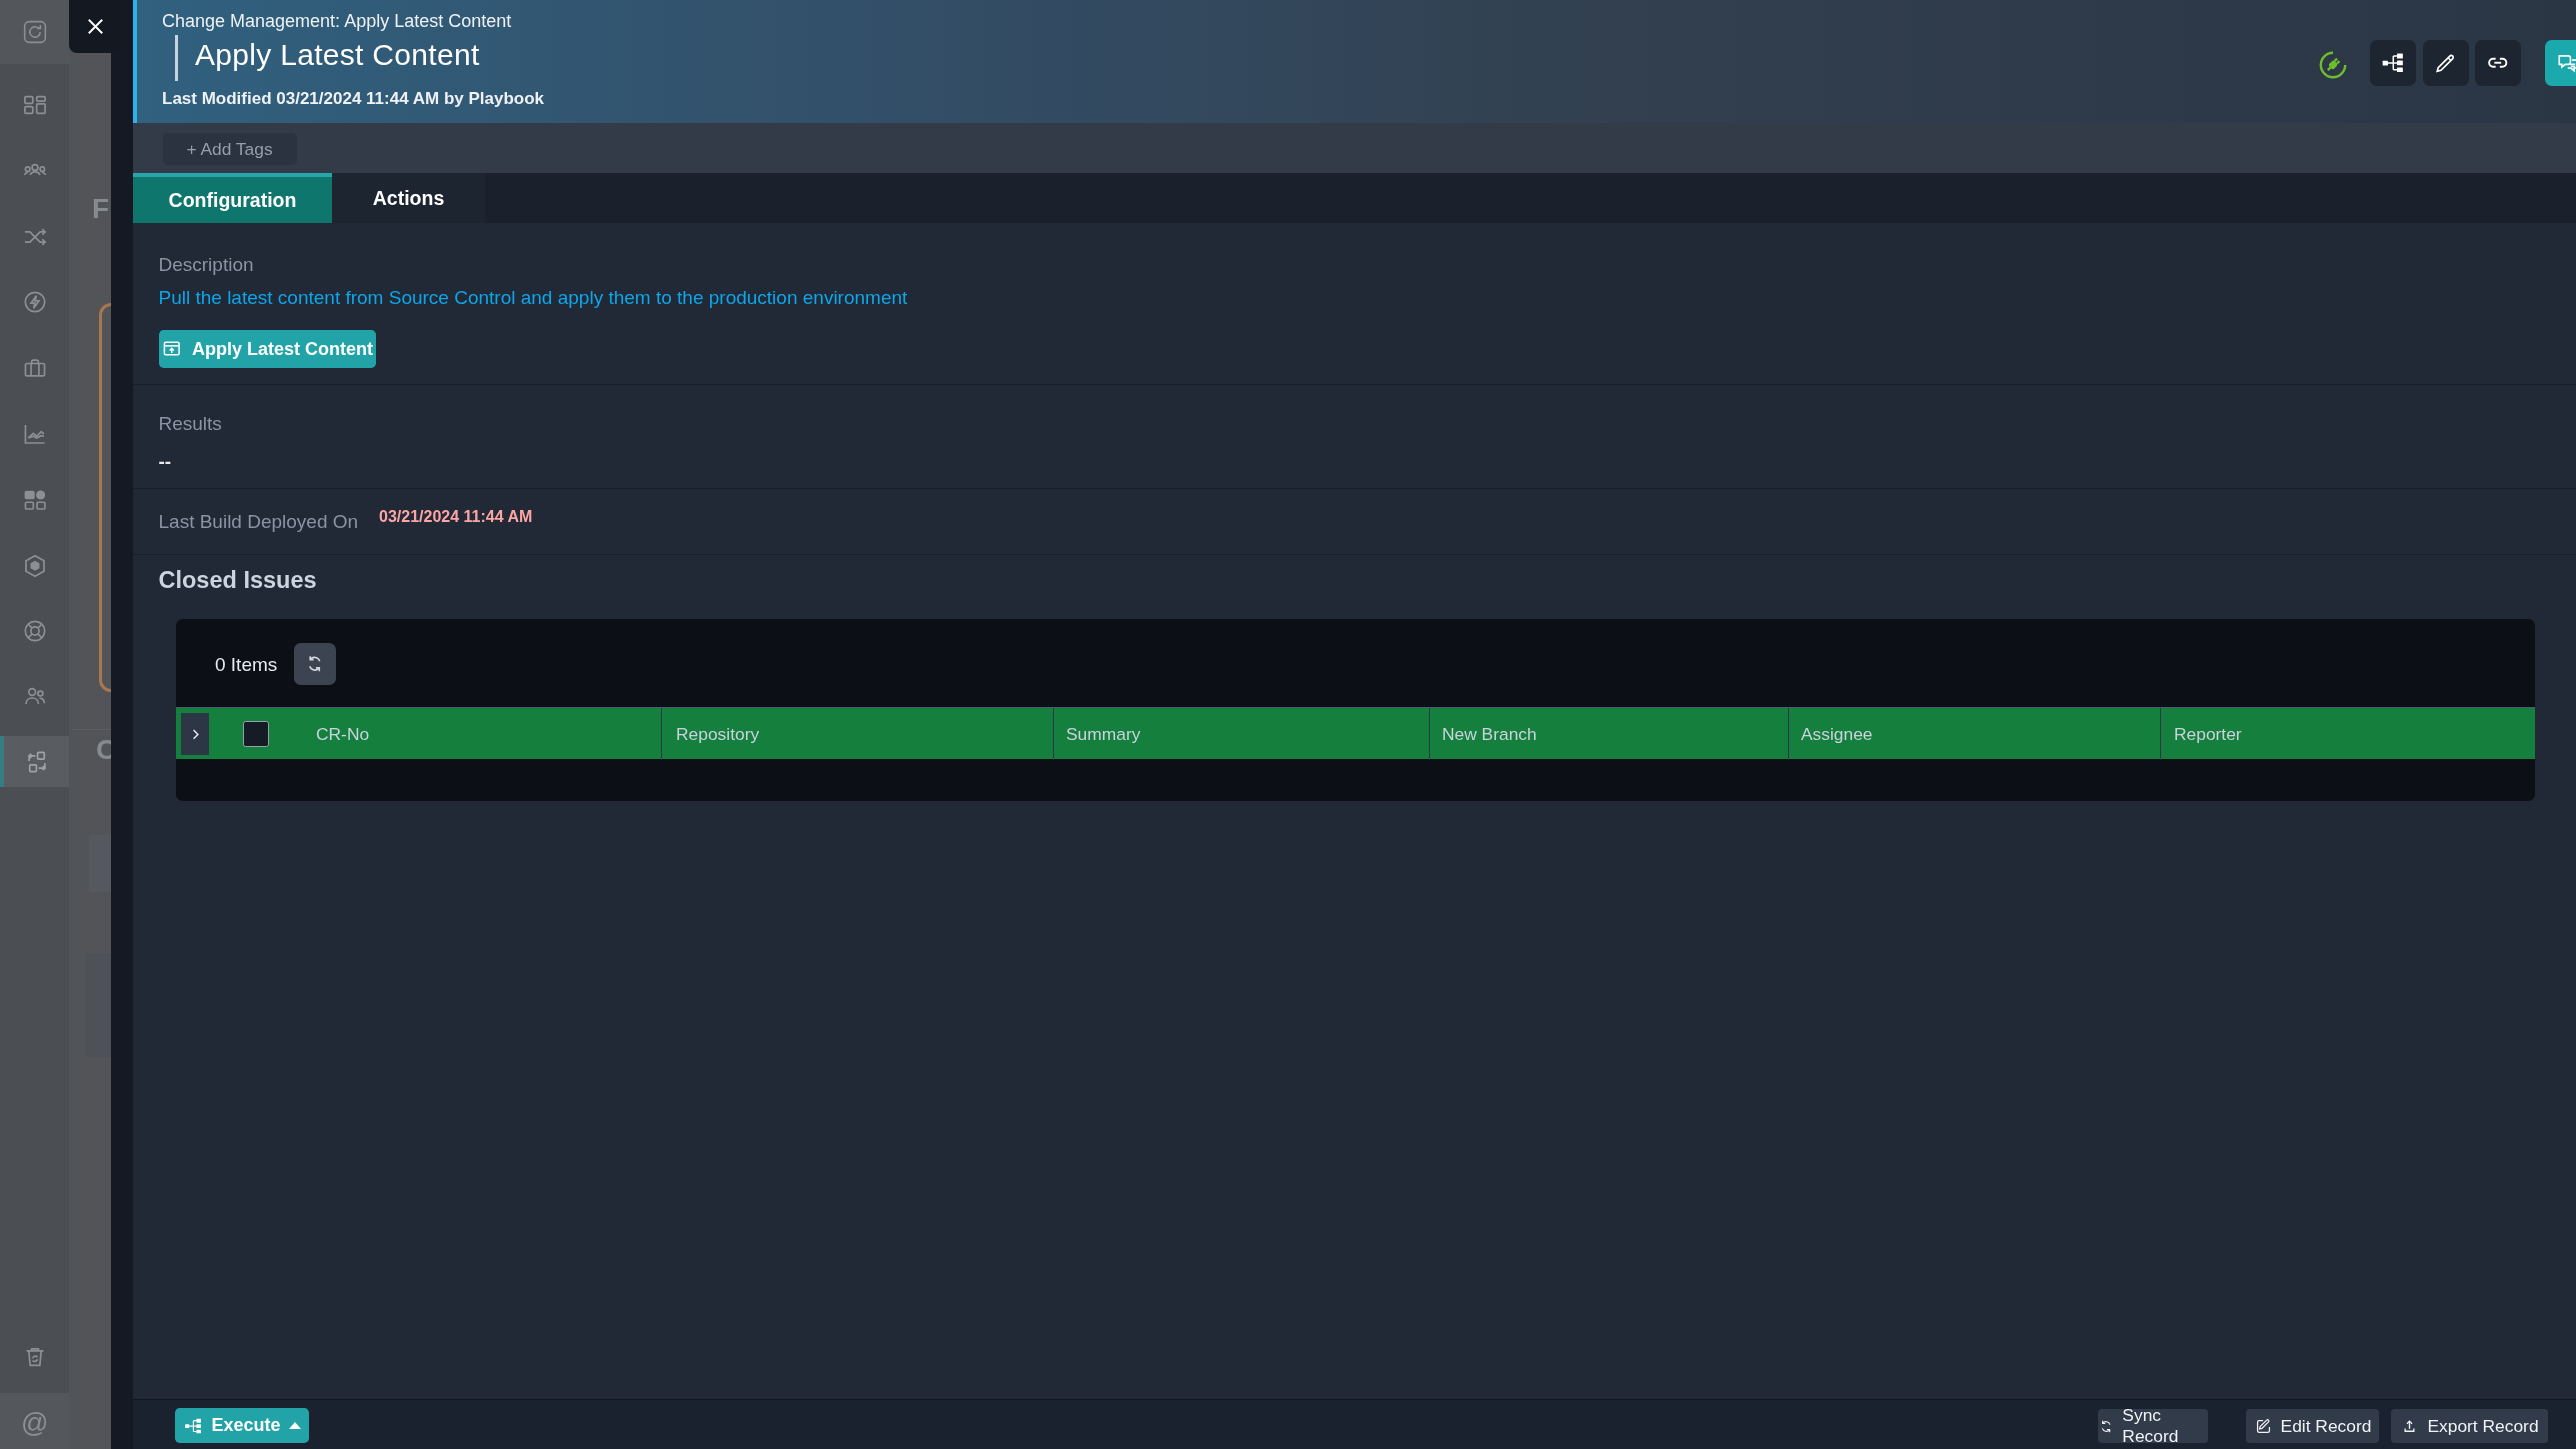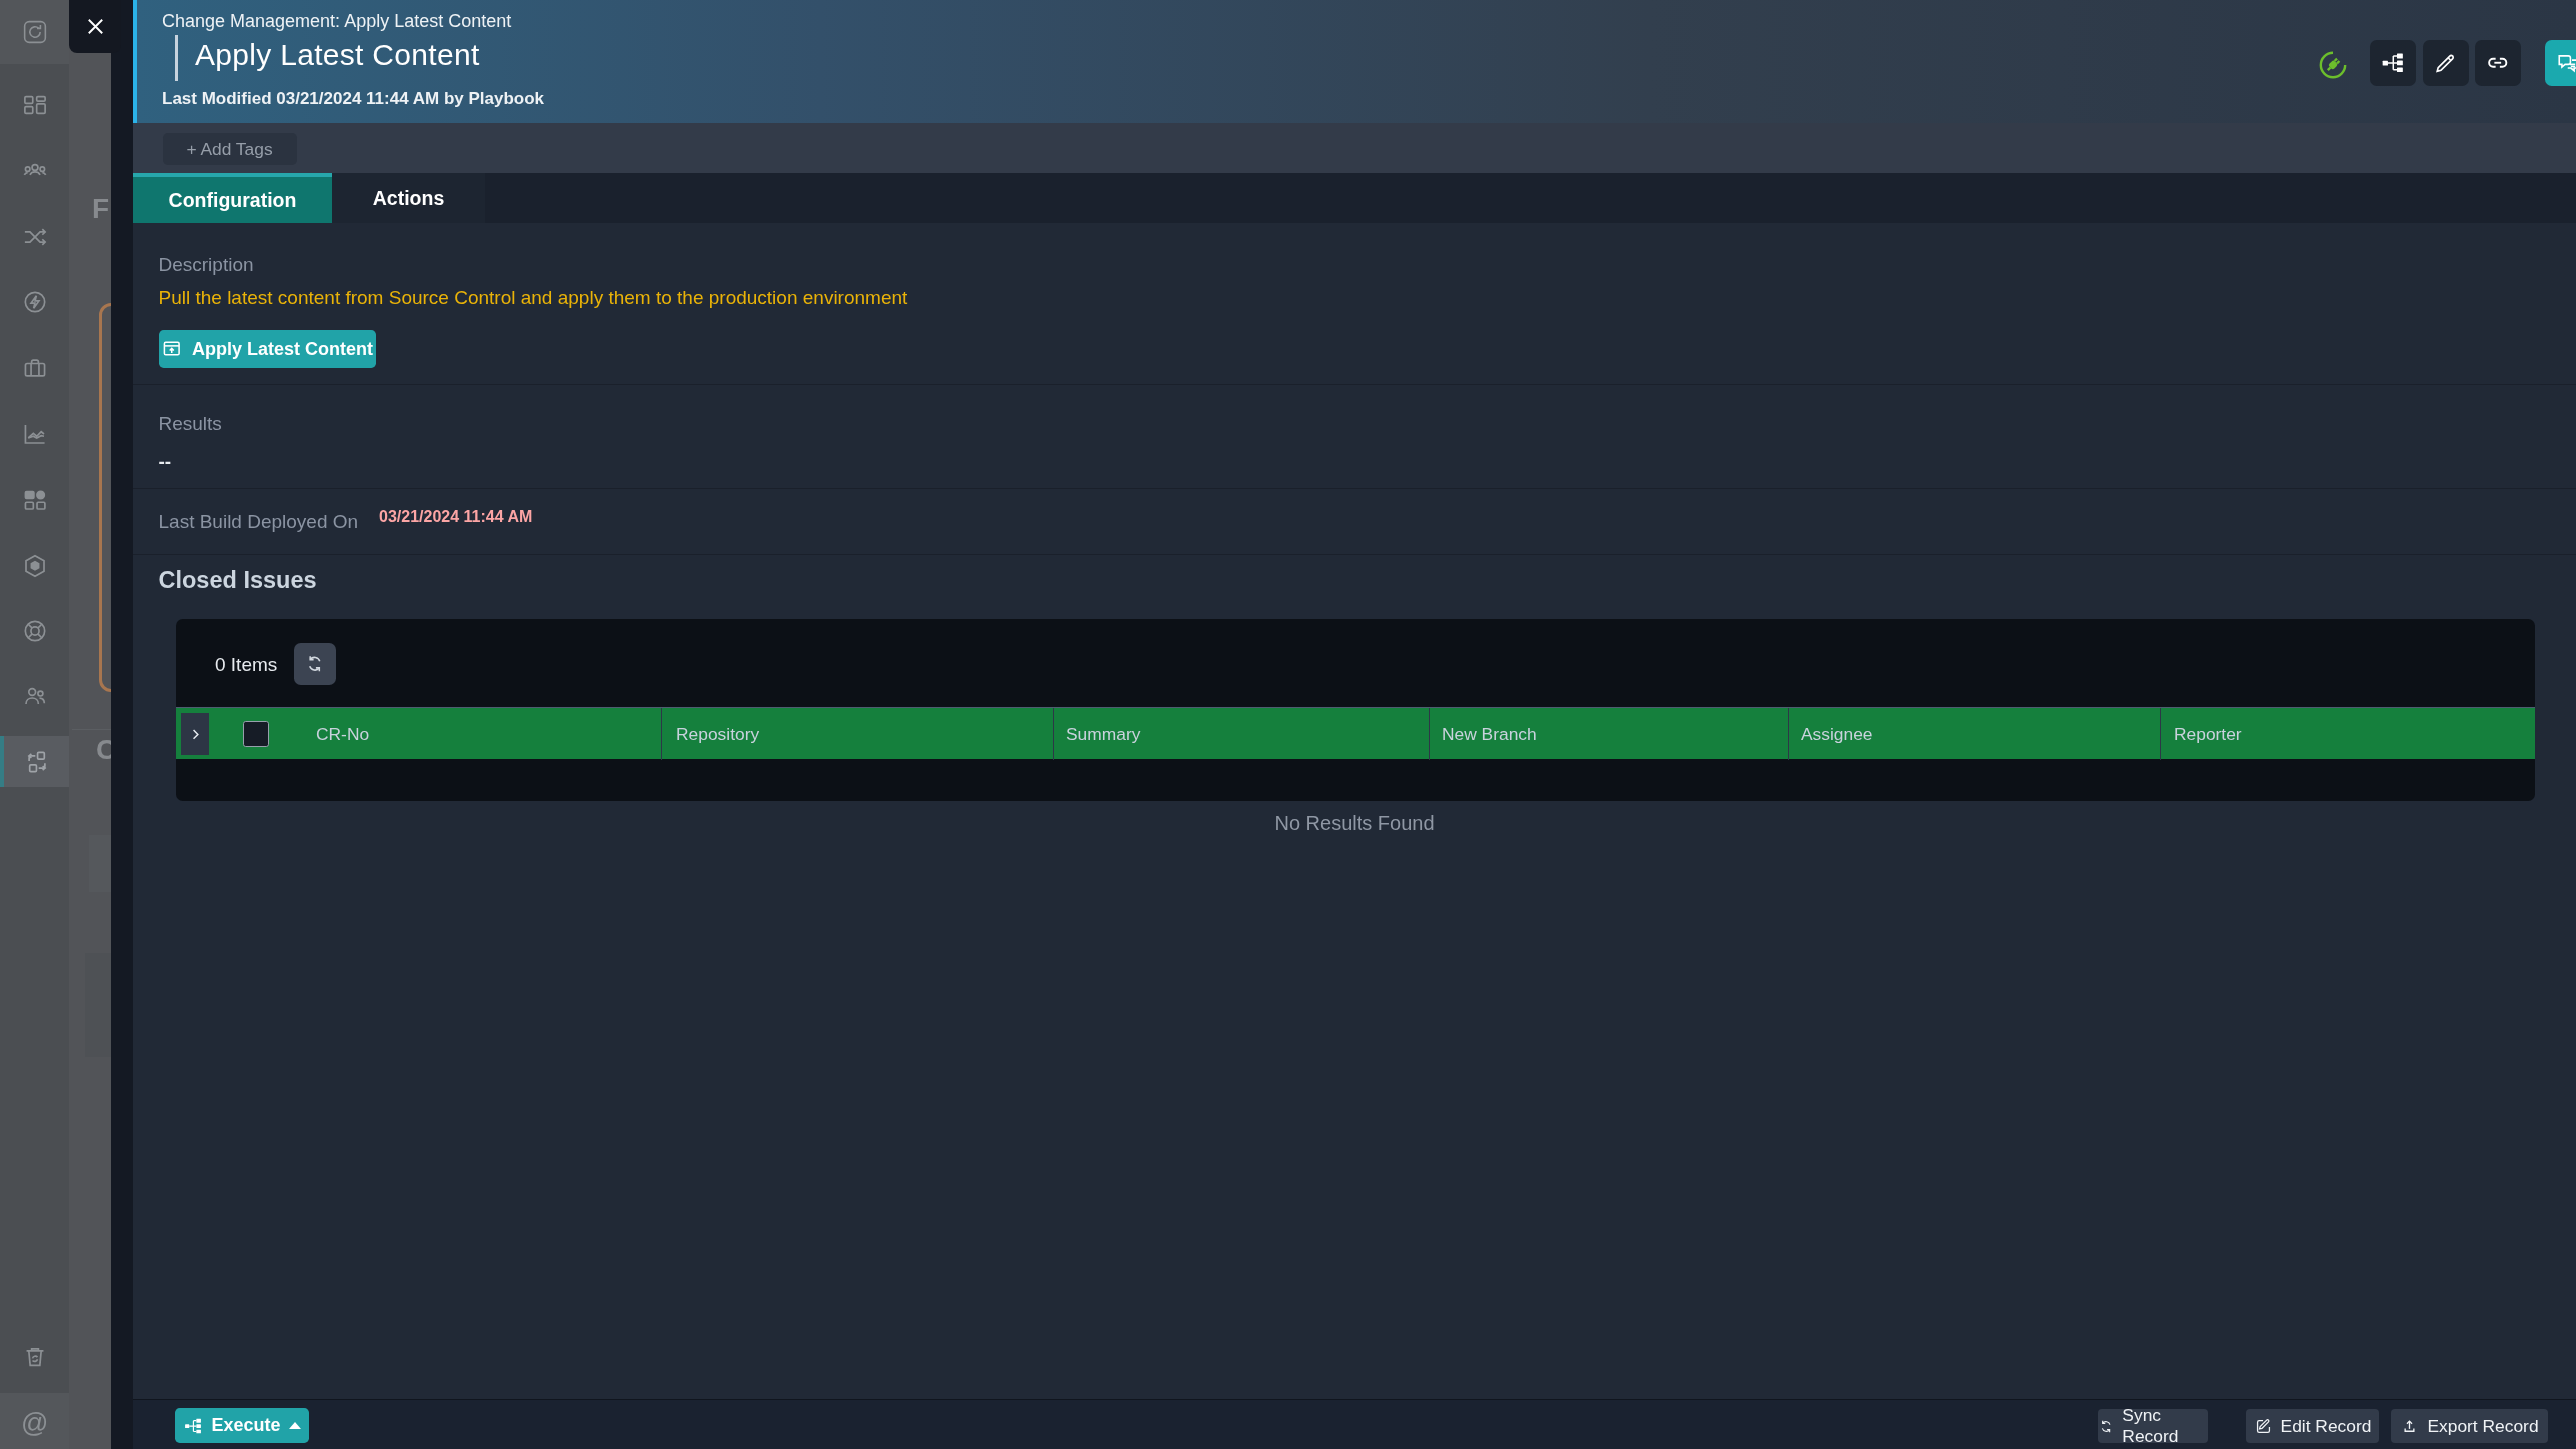--- a/index.html
+++ b/index.html
@@ -42,21 +42,21 @@
   #addtags { position:absolute; left:29.5px; top:10px; width:134px; height:32px; background:#2b3340; border-radius:4.7px;
              color:#969ea9; font-size:17.4px; display:flex; align-items:center; justify-content:center; cursor:pointer; }
 
   #tabbar { position:absolute; left:0; top:173px; width:2443px; height:50px; background:#1a212d; }
   .tab { position:absolute; top:0; height:50px; display:flex; align-items:center; justify-content:center;
          font-size:19.5px; font-weight:bold; color:#ffffff; cursor:pointer; }
   #tab-config { left:0; width:199px; background:#0f766e; border-top:4.7px solid #27a7ac; }
   #tab-actions { left:199px; width:153px; background:#1d2531; }
 
   .fld-label { position:absolute; left:25.5px; font-size:19px; color:#8b94a3; }
-  .fld-value { position:absolute; left:25.5px; font-size:19px; color:#eab308; }
+  .fld-value { position:absolute; left:25.5px; font-size:19px; color:#0ea5e9; }
   .divider { position:absolute; left:0; width:2443px; height:1.3px; background:#1a202b; }
 
   #apply-btn { position:absolute; left:25.5px; top:330px; width:217px; height:38px; background:#21a3a8; border-radius:4.7px;
                display:flex; align-items:center; justify-content:center; gap:9.4px; color:#ffffff; font-size:18px; font-weight:bold; cursor:pointer; }
   #apply-btn svg { width:21.5px; height:21.5px; }
 
   #ci-title { position:absolute; left:25.5px; top:567px; font-size:23.5px; color:#ccd5df; font-weight:700; }
 
   #grid { position:absolute; left:43px; top:619px; width:2359px; height:182px; background:#0c1016; border-radius:6.7px; }
   #grid-count { position:absolute; left:39px; top:35px; font-size:19px; color:#e8ebef; }
@@ -332,21 +332,20 @@
         <span class="col-h" style="left:1998px">Reporter</span>
 
         <span class="col-sep" style="left:485px"></span>
         <span class="col-sep" style="left:877px"></span>
         <span class="col-sep" style="left:1253px"></span>
         <span class="col-sep" style="left:1612px"></span>
         <span class="col-sep" style="left:1984px"></span>
       </div>
     </div>
 
-    <div id="no-results">No Results Found</div>
 
     <div id="footer">
       <div id="exec-btn">
         <svg viewBox="0 0 24 24">
             <g fill="currentColor">
               <rect x="2.5" y="10" width="5" height="4.5" rx="0.5"></rect>
               <rect x="16" y="3.2" width="5.5" height="4.8" rx="0.5"></rect>
               <rect x="16" y="9.9" width="5.5" height="4.4" rx="0.5"></rect>
               <rect x="16" y="16.4" width="5.5" height="4.4" rx="0.5"></rect>
             </g>

